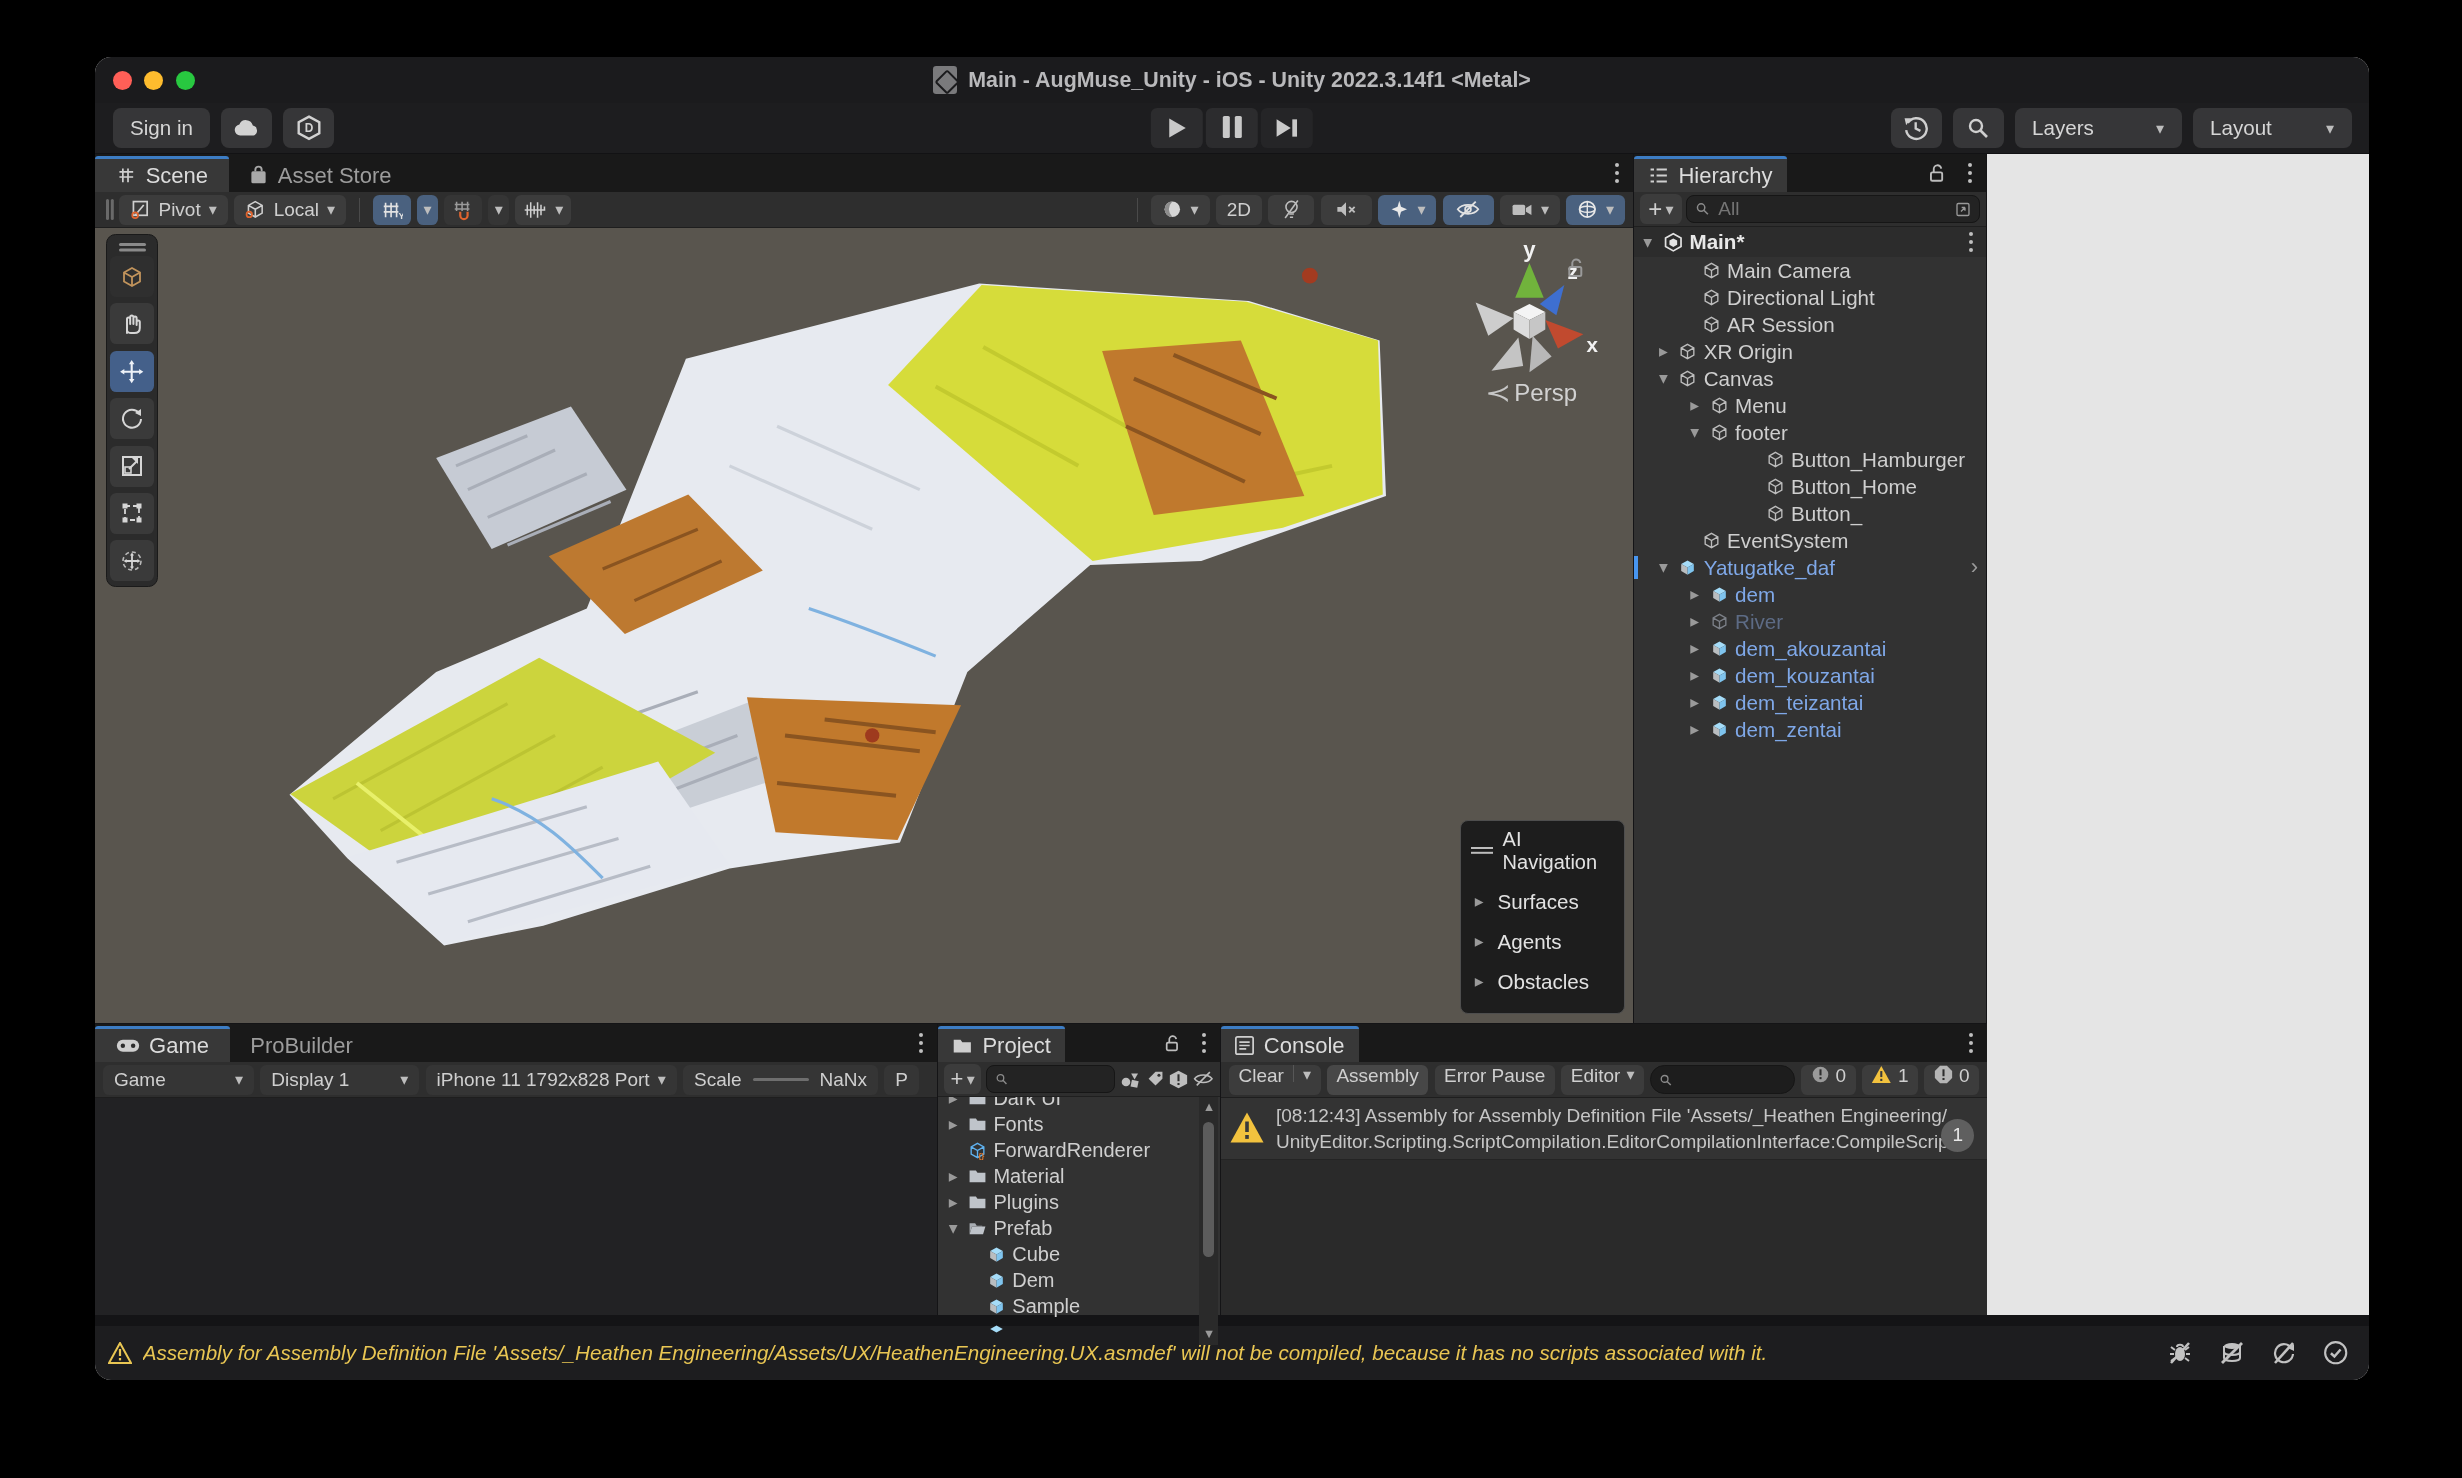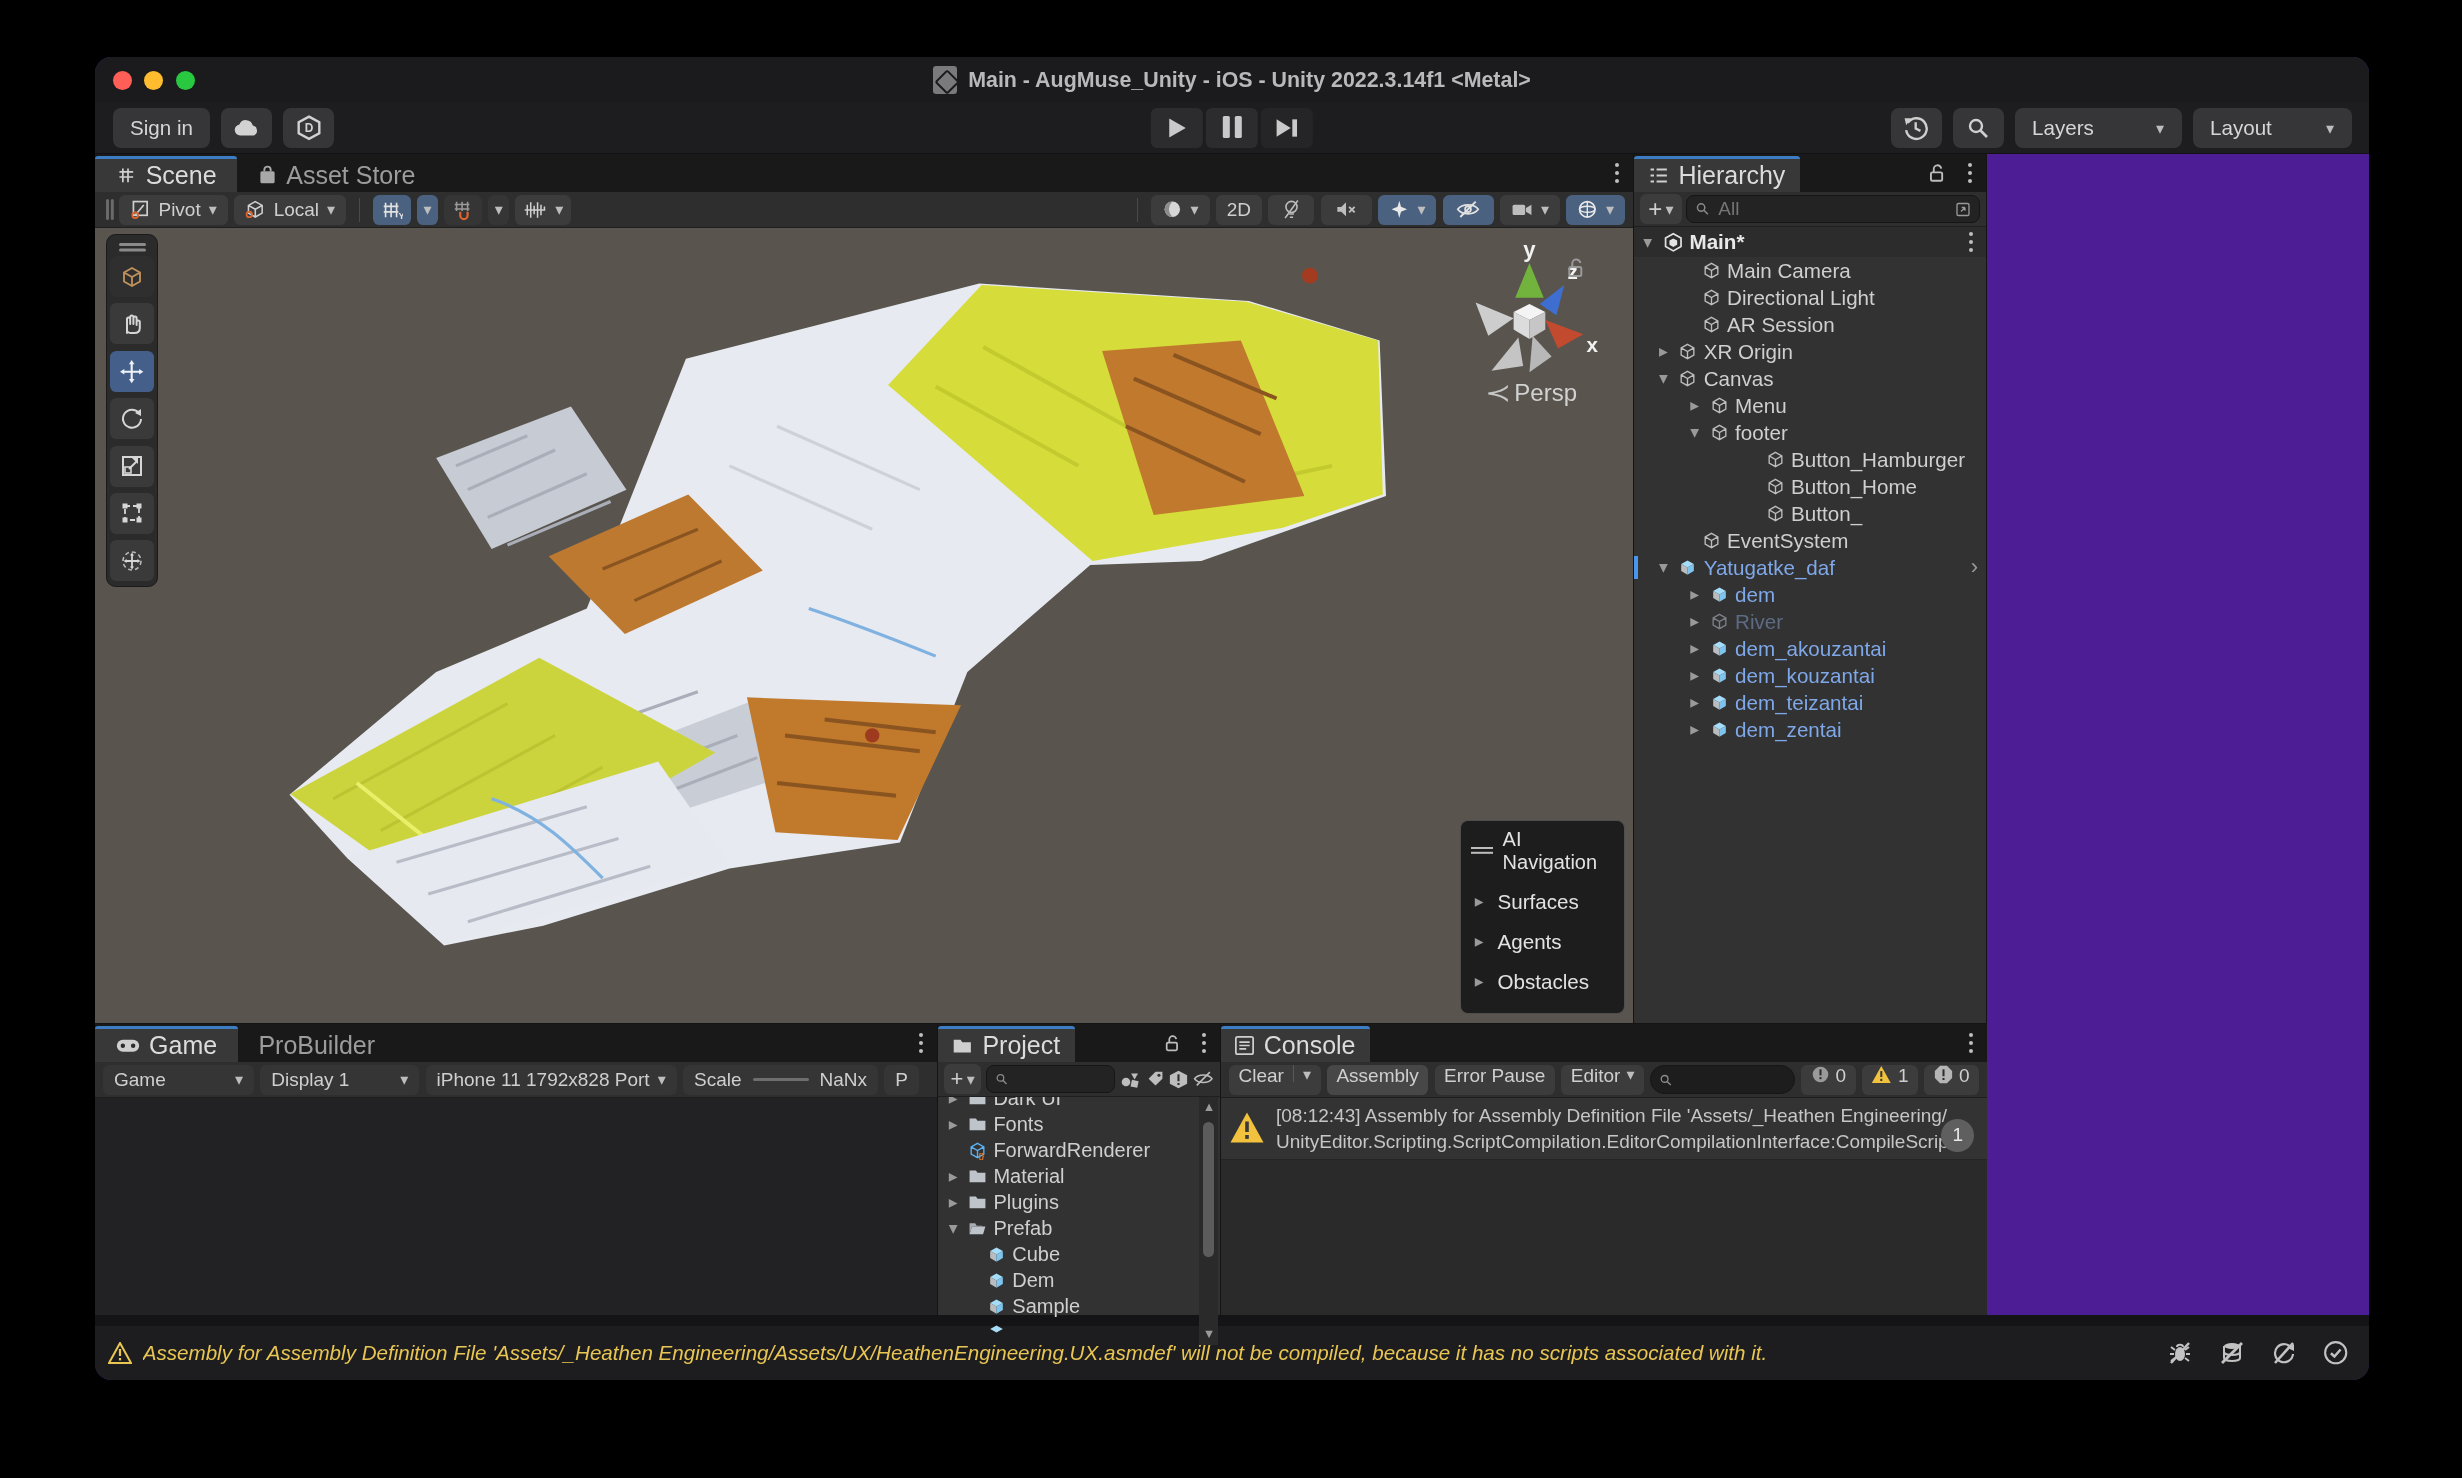--- a/index.html
+++ b/index.html
@@ -1,18 +1,18 @@
 <!DOCTYPE html>
 <html style="font-size:12.7px"><head>
 <meta charset="utf-8">
 <style>
   html,body{margin:0;padding:0;background:#000;width:2462px;height:1479px;
     font-family:"Liberation Sans","DejaVu Sans",sans-serif;-webkit-font-smoothing:antialiased;}
   *{box-sizing:border-box;}
-  #window{position:absolute;left:95px;top:57px;width:2274px;height:1323px;background:#4c1d95;
+  #window{position:absolute;left:95px;top:57px;width:2274px;height:1323px;background:#e5e5e5;
     border-radius:16px;overflow:hidden;box-shadow:0 24px 63px rgba(0,0,0,.8);display:flex;flex-direction:column;}
   
   #titlebar{height:46px;background:#1b1b1d;position:relative;flex:0 0 auto;display:flex;align-items:center;justify-content:center;}
   .tl{position:absolute;top:13.5px;width:19px;height:19px;border-radius:50%;}
   #titletext{color:#b9b9bb;font-size:21.4px;font-weight:700;display:flex;align-items:center;gap:11px;}
   .doc-ic{width:24px;height:28.6px;background:#7a7a7c;border-radius:3.2px;position:relative;display:inline-block;}
   .doc-ic:after{content:"";position:absolute;left:4.8px;top:7.1px;width:14.3px;height:14.3px;border:2.4px solid #1b1b1d;border-radius:2.4px;transform:rotate(45deg);}
   
   #toolbar{height:51px;background:#1d1d1f;flex:0 0 auto;display:flex;align-items:center;padding:0 17.5px;position:relative;border-bottom:0.8px solid #121214;}
   .tbtn{height:40px;background:#363638;border-radius:8px;color:#d6d6d6;font-size:20.6px;display:flex;align-items:center;justify-content:center;padding:0 17.5px;margin-right:11px;}
@@ -23,21 +23,21 @@
   #toolbar-right{margin-left:auto;display:flex;align-items:center;}
   .caret{color:#bdbdbd;font-size:16px;}
   
   #main{flex:1 1 auto;display:flex;min-height:0;}
   #left-stack{width:1892px;display:flex;flex-direction:column;min-height:0;}
   #top-row{height:869px;display:flex;}
   #bottom-row{flex:1;display:flex;border-top:1.6px solid #141416;}
   
   .panel{display:flex;flex-direction:column;min-width:0;}
   .tabbar{height:38px;background:#191919;display:flex;align-items:flex-end;position:relative;flex:0 0 auto;}
-  .tab{height:33px;display:flex;align-items:center;gap:9.5px;padding:0 20.6px;color:#9c9c9c;font-size:25px;}
+  .tab{height:33px;display:flex;align-items:center;gap:9.5px;padding:0 20.6px;color:#9c9c9c;font-size:22px;}
   .tab.active{background:#383838;color:#dcdcdc;border-top:3.2px solid #3d7dc4;border-radius:3.2px 3.2px 0 0;height:36px;}
   .tabtools{position:absolute;right:11px;top:6.3px;display:flex;align-items:center;gap:17.5px;}
   .kebab{display:flex;flex-direction:column;gap:4px;padding:3.2px;}
   .kebab i{width:4px;height:4px;border-radius:50%;background:#c0c0c0;}
   .ptoolbar{height:36px;background:#2e2e2e;border-bottom:0.8px solid #1e1e1e;display:flex;align-items:center;padding:0 8px;flex:0 0 auto;gap:6.3px;}
   .sbtn{height:30px;background:#3c3c3c;border-radius:6.3px;display:flex;align-items:center;gap:8px;padding:0 11px;color:#cfcfcf;font-size:19px;}
   .sbtn.toggled{background:#4a617f;}
   .sbtn.caret-only{padding:0 6.3px;}
   .divider{width:1.6px;height:24px;background:#242424;margin:0 6.3px;border-left:0.8px solid #4a4a4a;}
   .searchpill{background:#232323;border:0.8px solid #161616;border-radius:8px;height:28.6px;display:flex;align-items:center;padding:0 8px;gap:6.3px;color:#8a8a8a;}

